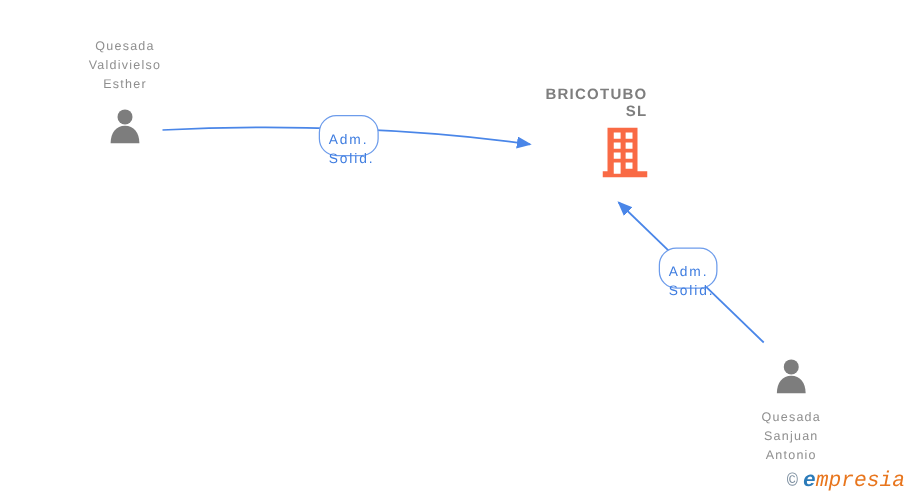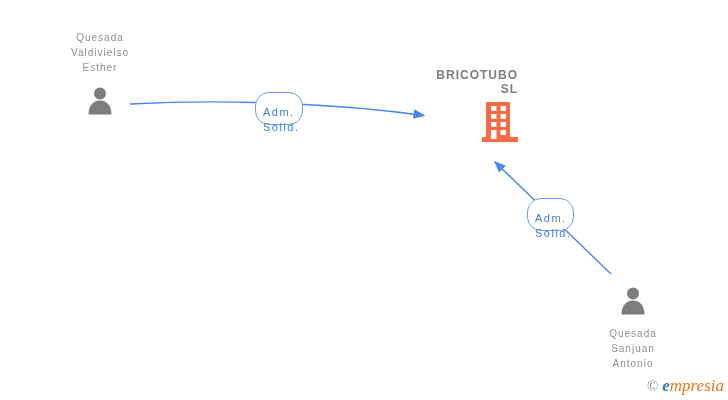--- a/index.html
+++ b/index.html
@@ -52,21 +52,21 @@
     letter-spacing: 1.5px;
     padding: 12px 4px 1px 7px;
     white-space: pre-line;
     text-align: left;
   }
   #watermark {
     position: absolute;
     right: 4px;
     bottom: 4px;
     z-index: 2;
-    font-family: Liberation Serif, serif;
+    font-family: Liberation Mono, monospace;
     font-style: italic;
     font-size: 17px;
     line-height: 20px;
     cursor: pointer;
     white-space: nowrap;
     margin-left: 36px;
   }
   #watermark .copy { color: #7d8fa0; font-style: normal; font-size: 15px; margin-right: 4px; }
   #watermark .brand-e { color: #2b7bb9; font-weight: bold; }
   #watermark .brand-rest { color: #e8761e; }

